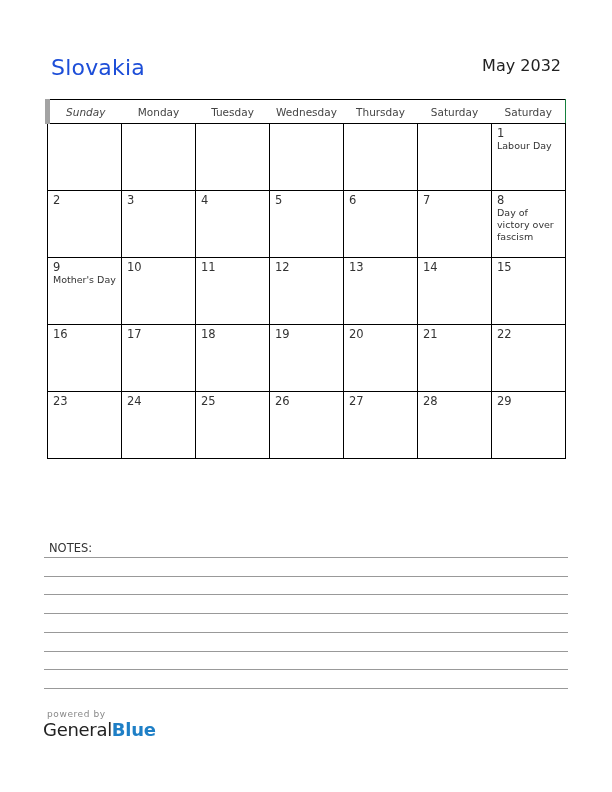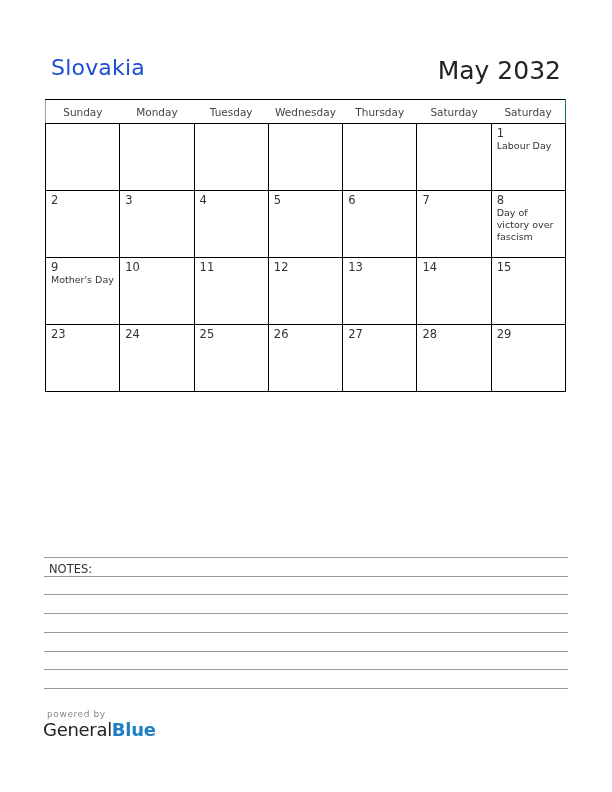--- a/index.html
+++ b/index.html
@@ -1,26 +1,26 @@
 <!DOCTYPE html>
 <html><head>
 <meta charset="utf-8">
 <style>
   html,body{margin:0;padding:0;background:#fff;}
   body{width:612px;height:792px;position:relative;font-family:"DejaVu Sans","Liberation Sans",sans-serif;color:#333;overflow:hidden;}
   .country{position:absolute;left:51px;top:55px;font-size:22px;color:#1d4ed8;letter-spacing:0.2px;}
-  .month{position:absolute;right:51px;top:56px;font-size:25px;color:#222;margin-left:14px;}
+  .month{position:absolute;right:51px;top:56px;font-size:16px;color:#222;margin-left:14px;}
   table.cal{position:absolute;left:45px;top:99px;width:521px;border-collapse:collapse;table-layout:fixed;}
   table.cal th{height:23px;border:1px solid #000;border-left:none;border-right:none;font-weight:normal;font-size:10.5px;color:#444;padding:0;}
-  table.cal th:first-child{border-left:1px solid #a3a3a3;}
+  table.cal th:first-child{border-left:5px solid #a3a3a3;font-style:italic;}
   table.cal th:last-child{border-right:1px solid #15803d;}
   table.cal td{height:64px;border:1px solid #000;vertical-align:top;padding:2px 0 0 5px;font-size:11px;color:#333;}
   .dnum{display:block;font-size:11.5px;line-height:14px;}
   .hol{display:block;font-size:9.5px;line-height:12px;color:#333;width:66px;}
-  .notes-label{position:absolute;left:49px;top:541px;font-size:11.5px;color:#333;margin-top:21px;}
+  .notes-label{position:absolute;left:49px;top:541px;font-size:11.5px;color:#333;}
   .nline{position:absolute;left:44px;width:524px;height:0;border-top:1.3px solid #999;}
   .powered{position:absolute;left:47px;top:709px;font-size:9px;color:#888;letter-spacing:0.6px;}
   .brand{position:absolute;left:43px;top:719px;font-size:18px;color:#222;letter-spacing:-0.3px;}
   .brand .blue{color:#1e7fc6;font-weight:bold;}
 </style>
 </head>
 <body>
 
 <div class="country">Slovakia</div>
 <div class="month">May 2032</div>
@@ -105,20 +105,43 @@
         </td>
         <td>
           <span class="dnum">14</span>
         </td>
         <td>
           <span class="dnum">15</span>
         </td>
       </tr>
       <tr>
         <td>
+          <span class="dnum">16</span>
+        </td>
+        <td>
+          <span class="dnum">17</span>
+        </td>
+        <td>
+          <span class="dnum">18</span>
+        </td>
+        <td>
+          <span class="dnum">19</span>
+        </td>
+        <td>
+          <span class="dnum">20</span>
+        </td>
+        <td>
+          <span class="dnum">21</span>
+        </td>
+        <td>
+          <span class="dnum">22</span>
+        </td>
+      </tr>
+      <tr>
+        <td>
           <span class="dnum">23</span>
         </td>
         <td>
           <span class="dnum">24</span>
         </td>
         <td>
           <span class="dnum">25</span>
         </td>
         <td>
           <span class="dnum">26</span>

